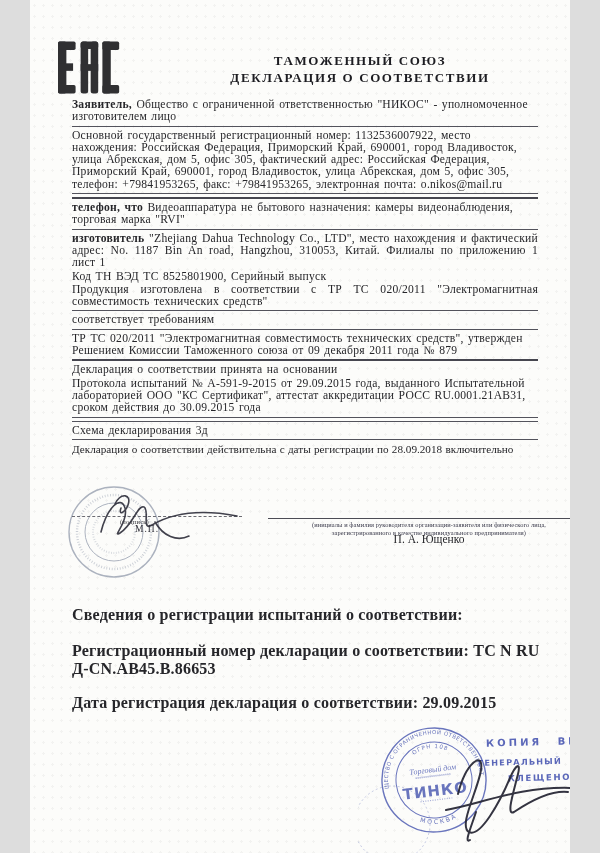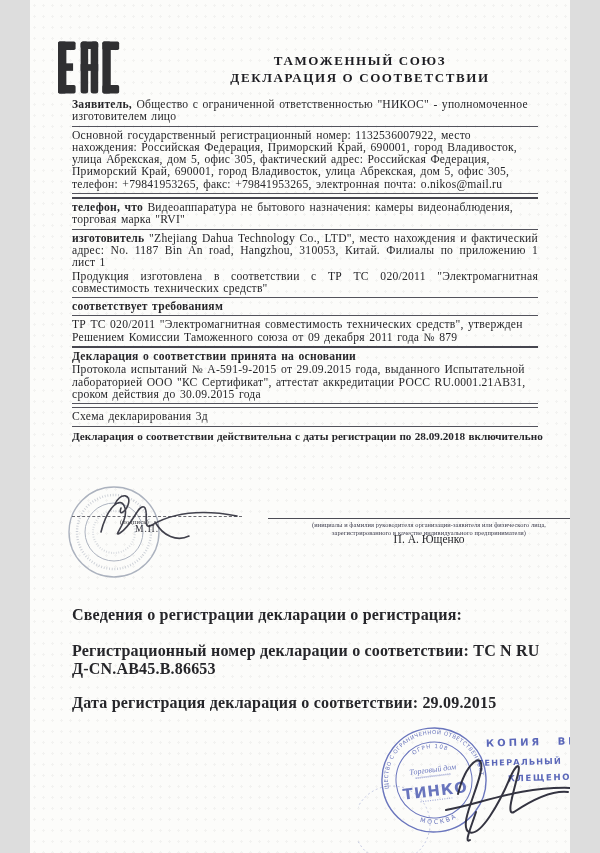--- a/index.html
+++ b/index.html
@@ -11,21 +11,21 @@
   
   .eac{position:absolute;left:28px;top:41px;}
   .titleblock{position:absolute;left:100px;top:52px;width:460px;text-align:center;
         font-weight:bold;font-size:13px;letter-spacing:1.6px;line-height:17px;color:#1d1d22;}
   
   .content{position:absolute;left:42px;right:32px;top:99px;font-size:11.6px;line-height:12.3px;
         letter-spacing:.25px;word-spacing:1.2px;color:#26262a;}
   .content p{margin:0 0 1px 0;}
   .hr{border:none;border-top:1px solid #53535c;margin:2px 0 3px 0;height:0;}
   .hr.strong{border-top-width:2px;border-top-color:#46464f;}
-  .bold{font-weight:bold;}
+  .bold{font-weight:normal;}
   .j{text-align:justify;}
   .nowrap{white-space:nowrap;letter-spacing:0;word-spacing:.5px;font-size:11.2px;}
   .regline{font-weight:bold;letter-spacing:.2px;}
   
   .abs{position:absolute;}
   .dashline{border-top:1px dashed #6b6b72;width:170px;height:0;}
   .smallcap{font-size:6.5px;letter-spacing:.2px;color:#3a3a40;}
   .nameblock{width:322px;text-align:center;font-size:11.5px;color:#26262a;margin-top:33px;}
   .nameline{border-top:1px solid #4c4c55;width:322px;height:0;}
   .capline{width:322px;text-align:center;font-size:6.4px;color:#39394a;letter-spacing:.1px;}
@@ -73,20 +73,21 @@
 
   <div class="content">
     <p><b>Заявитель,</b> <span>Общество с ограниченной ответственностью "НИКОС" - уполномоченное изготовителем лицо</span></p>
     <div class="hr"></div>
     <p>Основной государственный регистрационный номер: 1132536007922, место нахождения: Российская Федерация, Приморский Край, 690001, город Владивосток, улица Абрекская, дом 5, офис 305, фактический адрес: Российская Федерация, Приморский Край, 690001, город Владивосток, улица Абрекская, дом 5, офис 305, телефон: +79841953265, факс: +79841953265, электронная почта: o.nikos@mail.ru</p>
     <div class="hr"></div>
     <div class="hr strong"></div>
     <p><b>телефон, что</b> <span>Видеоаппаратура не бытового назначения: камеры видеонаблюдения, торговая марка "RVI"</span></p>
     <div class="hr"></div>
     <p class="j"><b>изготовитель</b> <span>"Zhejiang Dahua Technology Co., LTD", место нахождения и фактический адрес: No. 1187 Bin An road, Hangzhou, 310053, Китай. Филиалы по приложению 1 лист 1</span></p>
+    <p>Код ТН ВЭД ТС 8525801900, Серийный выпуск</p>
     <p class="j">Продукция изготовлена в соответствии с ТР ТС 020/2011 "Электромагнитная совместимость технических средств"</p>
     <div class="hr"></div>
     <p class="bold">соответствует требованиям</p>
     <div class="hr"></div>
     <p>ТР ТС 020/2011 "Электромагнитная совместимость технических средств", утвержден Решением Комиссии Таможенного союза от 09 декабря 2011 года № 879</p>
     <div class="hr strong"></div>
     <p class="bold">Декларация о соответствии принята на основании</p>
     <p>Протокола испытаний № А-591-9-2015 от 29.09.2015 года, выданного Испытательной лабораторией ООО "КС Сертификат", аттестат аккредитации РОСС RU.0001.21АВ31, сроком действия до 30.09.2015 года</p>
     <div class="hr"></div>
     <div class="hr"></div>
@@ -117,21 +118,21 @@
   </div>
   <div class="abs smallcap" style="left:90px;top:518px;">(подпись)</div>
   <div class="abs mp" style="left:105px;top:524px;">М.П.</div>
 
   <div class="abs nameblock" style="left:238px;top:500px;">П. А. Ющенко</div>
   <div class="abs nameline" style="left:238px;top:518px;"></div>
   <div class="abs capline" style="left:238px;top:521px;">(инициалы и фамилия руководителя организации-заявителя или физического лица,</div>
   <div class="abs capline" style="left:238px;top:529px;">зарегистрированного в качестве индивидуального предпринимателя)</div>
 
   <div class="regblock">
-    <p class="regline h">Сведения о регистрации декларации о регистрация:</p>
+    <p class="regline h">Сведения о регистрации испытаний о соответствии:</p>
     <p class="regline n">Регистрационный номер декларации о соответствии: ТС N RU Д-CN.АВ45.В.86653</p>
     <p class="regline">Дата регистрация декларация о соответствии: 29.09.2015</p>
   </div>
 
   <div class="stamparea">
     <svg width="272" height="139" viewBox="0 0 272 139">
       <defs>
         <path id="arcOuter" d="M 30 66 A 46 46 0 0 1 122 66"></path>
         <path id="arcOgrn" d="M 44 66 A 32 32 0 0 1 108 66"></path>
         <path id="arcBottom" d="M 32 66 A 44 44 0 0 0 120 66"></path>

